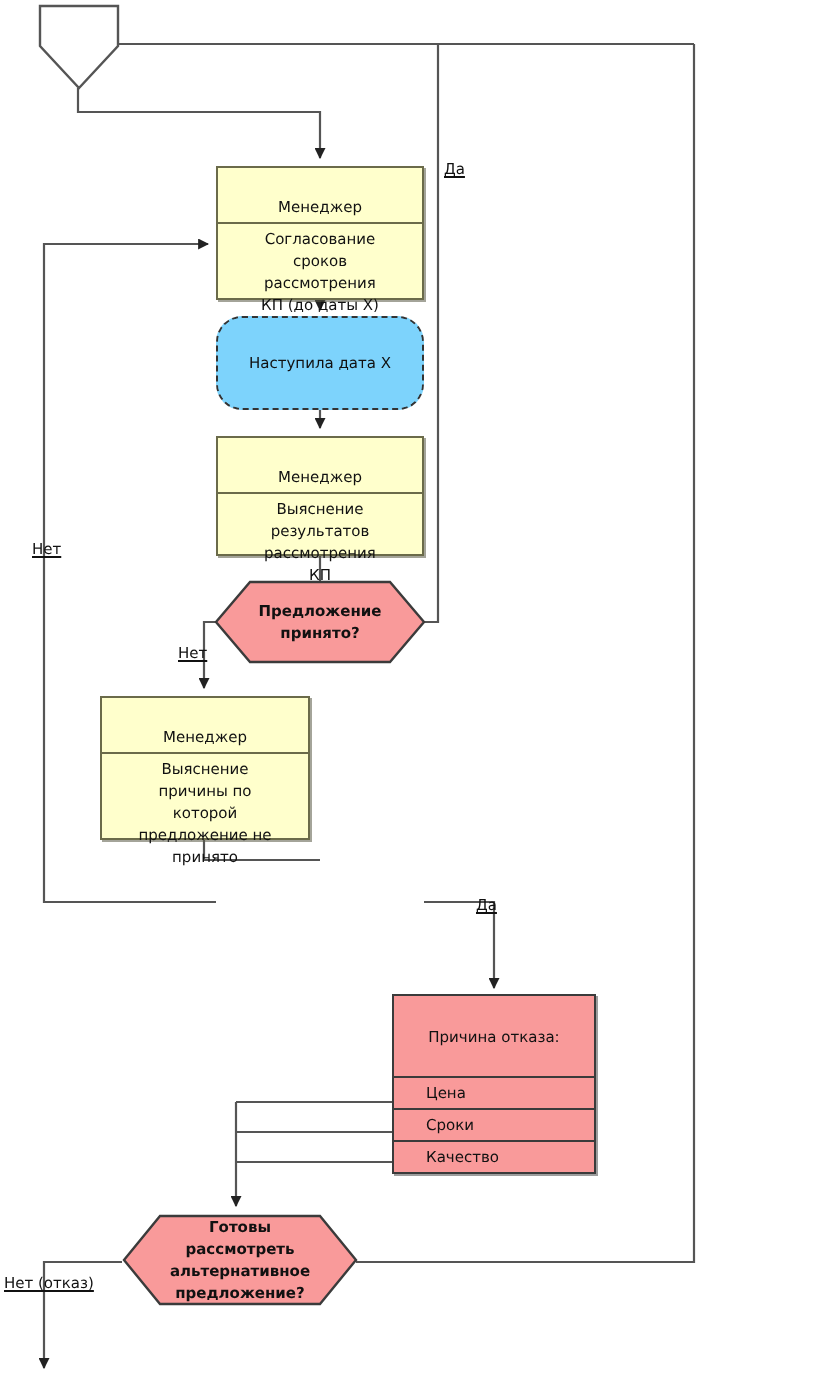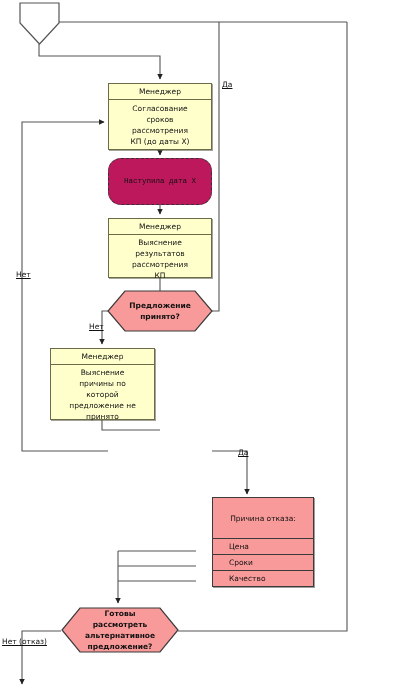--- a/index.html
+++ b/index.html
@@ -43,45 +43,45 @@
     flex-direction: column;
   }
   .taskbox .hdr {
     border-bottom: 1px solid #6b6b4a;
     text-align: center;
     font-size: 7.5px;
     color: #111111;
     line-height: 11px;
     padding: 2px 2px 2px 2px;
     background: #ffffcc;
+    margin-top: 12px;
   }
   .taskbox .bdy {
     flex: 1;
     display: flex;
     align-items: center;
     justify-content: center;
     text-align: center;
     font-size: 7.5px;
     color: #111111;
     line-height: 11px;
     padding: 2px 17px;
   }
   
   .eventbox {
     border: 1px dashed #333333;
     border-radius: 13px;
-    background: #be185d;
+    background: #7dd3fc;
     display: flex;
     align-items: center;
     justify-content: center;
     text-align: left;
     font-size: 7.5px;
     color: #111111;
     line-height: 11px;
-    font-family: Liberation Mono, monospace;
   }
   
   .hexwrap {
     position: absolute;
   }
   .hexwrap svg {
     position: absolute;
     left: 0;
     top: 0;
   }
@@ -216,21 +216,21 @@
     </svg>
     <div class="hextext">Предложение принято?</div>
   </div>
 
   <div class="node taskbox" style="left:50px; top:348px; width:105px; height:72px;">
     <div class="hdr">Менеджер</div>
     <div class="bdy">Выяснение причины по которой предложение не принято</div>
   </div>
 
 
-  <div class="node tablebox" style="left:212px; top:497px; width:102px; height:90px;">
+  <div class="node tablebox" style="left:196px; top:497px; width:102px; height:90px;">
     <div class="t-head">Причина отказа:</div>
     <div class="t-row">Цена</div>
     <div class="t-row">Сроки</div>
     <div class="t-row">Качество</div>
   </div>
 
   <div class="hexwrap" style="left:60px; top:606px; width:120px; height:48px;">
     <svg width="120" height="48" viewBox="0 0 120 48">
       <polygon points="20,2 100,2 118,24 100,46 20,46 2,24" fill="#f99a9a" stroke="#3b3b3b" stroke-width="1.2"></polygon>
     </svg>

